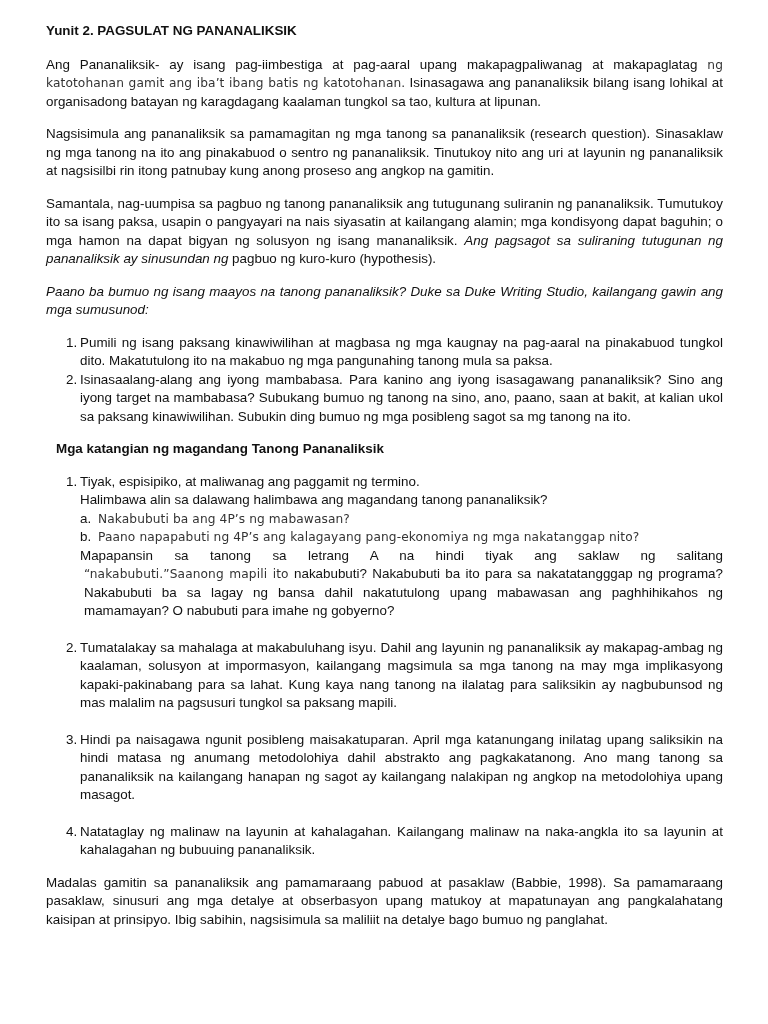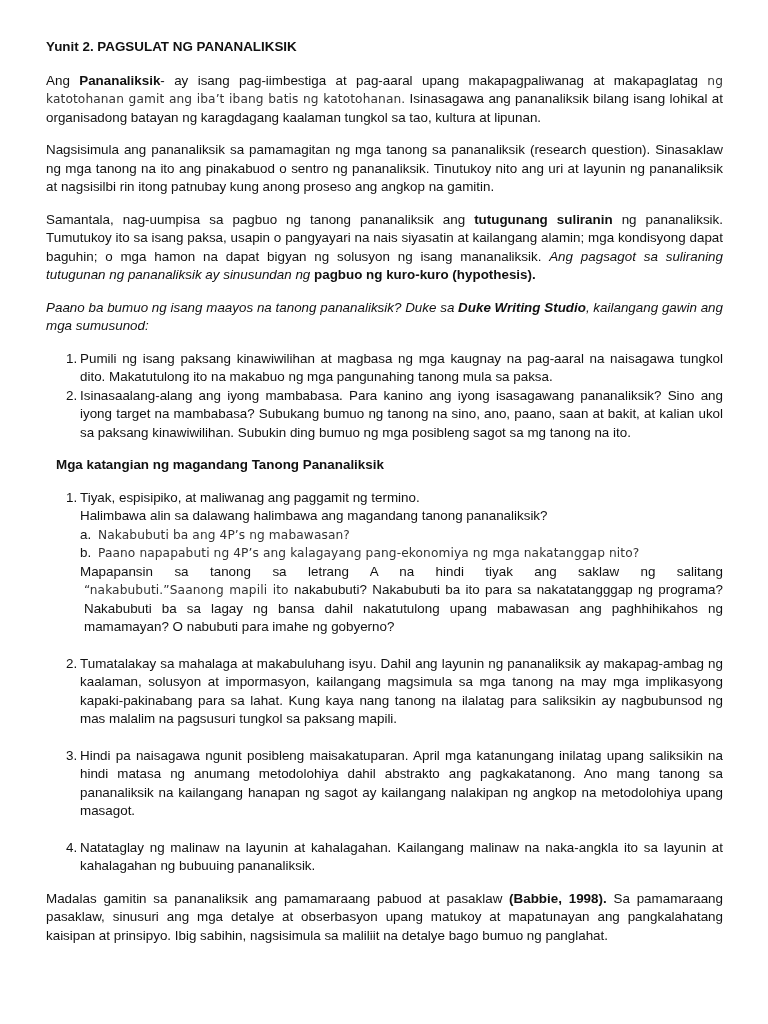--- a/index.html
+++ b/index.html
@@ -11,35 +11,35 @@
       width: 768px;
       height: 1024px;
       overflow: hidden;
       position: relative;
       font-family: "Liberation Sans", sans-serif;
       color: #111111;
     }
     .page {
       position: absolute;
       left: 46px;
-      top: 38px;
+      top: 22px;
       width: 677px;
       font-size: 13.4px;
       line-height: 18.5px;
     }
     .title {
       font-weight: bold;
       margin: 0 0 15px 0;
       font-size: 13.4px;
     }
     p {
       margin: 0 0 14px 0;
       text-align: justify;
     }
-    .b { font-weight: bold; }
+    .b { font-weight: normal; }
     .i { font-style: italic; }
     .light { color: #333; font-family: "DejaVu Sans", sans-serif; font-size: 12.2px; letter-spacing: 0.1px; }
     ol.num {
       margin: 0 0 14px 0;
       padding: 0;
       list-style: none;
     }
     ol.num > li {
       position: relative;
       padding-left: 34px;
@@ -82,21 +82,21 @@
 
   <p><span>Ang </span><span class="b">Pananaliksik</span><span>- ay isang pag-iimbestiga at pag-aaral upang makapagpaliwanag at makapaglatag </span><span class="light">ng katotohanan gamit ang iba’t ibang batis ng katotohanan.</span><span> Isinasagawa ang pananaliksik bilang isang lohikal at organisadong batayan ng karagdagang kaalaman tungkol sa tao, kultura at lipunan.</span></p>
 
   <p>Nagsisimula ang pananaliksik sa pamamagitan ng mga tanong sa pananaliksik (research question). Sinasaklaw ng mga tanong na ito ang pinakabuod o sentro ng pananaliksik. Tinutukoy nito ang uri at layunin ng pananaliksik at nagsisilbi rin itong patnubay kung anong proseso ang angkop na gamitin.</p>
 
   <p><span>Samantala, nag-uumpisa sa pagbuo ng tanong pananaliksik ang </span><span class="b">tutugunang suliranin</span><span> ng pananaliksik. Tumutukoy ito sa isang paksa, usapin o pangyayari na nais siyasatin at kailangang alamin; mga kondisyong dapat baguhin; o mga hamon na dapat bigyan ng solusyon ng isang mananaliksik. </span><span class="i">Ang pagsagot sa suliraning tutugunan ng pananaliksik ay sinusundan ng </span><span class="b">pagbuo ng kuro-kuro (hypothesis).</span></p>
 
   <p class="i"><span>Paano ba bumuo ng isang maayos na tanong pananaliksik? Duke sa </span><span class="b">Duke Writing Studio</span><span>, kailangang gawin ang mga sumusunod:</span></p>
 
   <ol class="num">
-    <li><span class="marker">1.</span><span>Pumili ng isang paksang kinawiwilihan at magbasa ng mga kaugnay na pag-aaral na naisagawa tungkol dito. Makatutulong ito na makabuo ng mga pangunahing tanong mula sa paksa.</span></li>
+    <li><span class="marker">1.</span><span>Pumili ng isang paksang kinawiwilihan at magbasa ng mga kaugnay na pag-aaral na pinakabuod tungkol dito. Makatutulong ito na makabuo ng mga pangunahing tanong mula sa paksa.</span></li>
     <li><span class="marker">2.</span><span>Isinasaalang-alang ang iyong mambabasa. Para kanino ang iyong isasagawang pananaliksik? Sino ang iyong target na mambabasa? Subukang bumuo ng tanong na sino, ano, paano, saan at bakit, at kalian ukol sa paksang kinawiwilihan. Subukin ding bumuo ng mga posibleng sagot sa mg tanong na ito.</span></li>
   </ol>
 
   <div class="heading2">Mga katangian ng magandang Tanong Pananaliksik</div>
 
   <ol class="num">
     <li class="gap">
       <span class="marker">1.</span>
       <div>Tiyak, espisipiko, at maliwanag ang paggamit ng termino.</div>
       <div>Halimbawa alin sa dalawang halimbawa ang magandang tanong pananaliksik?</div>

